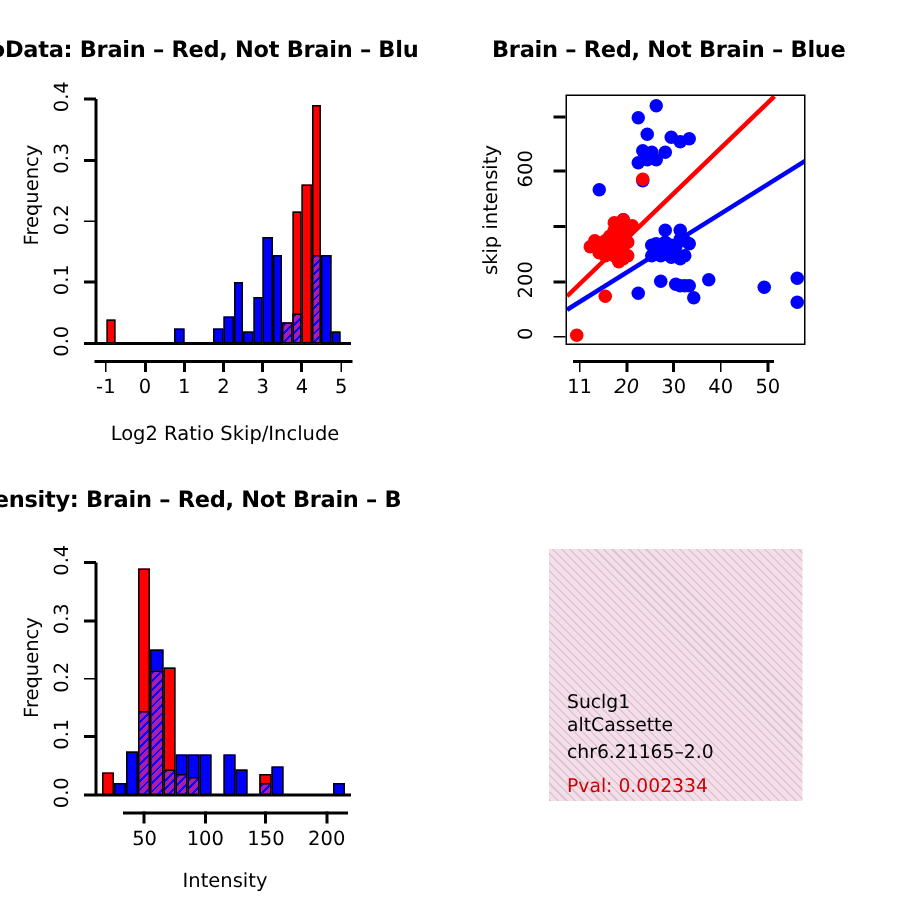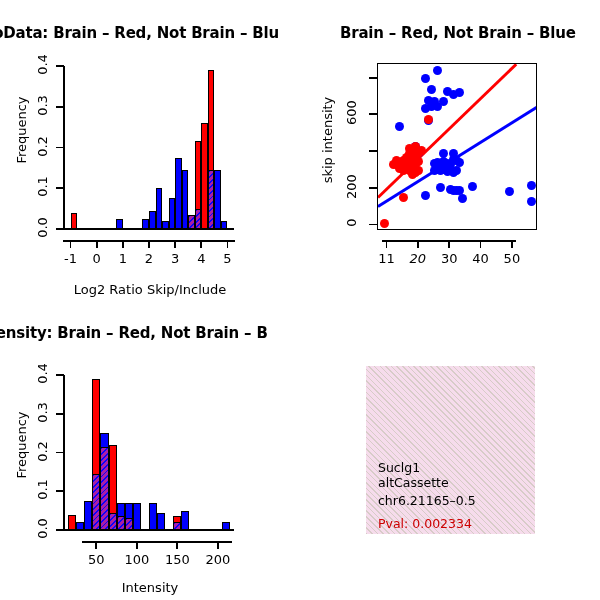--- a/index.html
+++ b/index.html
@@ -166,21 +166,21 @@
       <div class="bar red" style="left:143.84615384615384px; top:4.075000000000017px; width:6.538461538461547px; height:158.92499999999998px;"></div>
       <div class="bar red" style="left:130.76923076923077px; top:142.625px; width:6.538461538461547px; height:20.375px;"></div>
       <div class="bar purple" style="left:124.23076923076923px; top:148.7375px; width:6.538461538461547px; height:14.262499999999989px;"></div>
       <div class="bar purple" style="left:130.76923076923077px; top:142.625px; width:6.538461538461547px; height:20.375px;"></div>
       <div class="bar purple" style="left:143.84615384615384px; top:103.91250000000001px; width:6.538461538461547px; height:59.08749999999999px;"></div>
     </div>
 </div>
 
 <div class="panel" id="panel-scatter" style="left:300px;top:0;width:300px;height:300px;">
 
-  <div class="plot-title" style="left:40px; top:24px;">Brain – Red, Not Brain – Blue</div>
+  <div class="plot-title" style="left:28px; top:24px;">Brain – Red, Not Brain – Blue</div>
 
   <div class="axis-title vertical" style="left:20px; top:195px; width:110px;">skip intensity</div>
 
 
   <div class="scatter-box" id="scatter-box" style="left:77px; top:63px; width:160px; height:167px;">
       <div class="fitline red" style="left:0px; top:131.54945054945054px; width:191.72110306065034px; transform:rotate(-43.94551031114271deg);"></div>
       <div class="fitline blue" style="left:0px; top:140.72527472527472px; width:188.6883594051393px; transform:rotate(-32.009627667396096deg);"></div>
       <div class="pt blue" style="left:59.6078431372549px; top:6.423076923076906px;"></div>
       <div class="pt blue" style="left:47.05882352941177px; top:14.681318681318686px;"></div>
       <div class="pt blue" style="left:53.33333333333333px; top:25.692307692307708px;"></div>
@@ -332,15 +332,15 @@
       <div class="bar purple" style="left:44.523809523809526px; top:137.5625px; width:8.095238095238095px; height:17.4375px;"></div>
       <div class="bar purple" style="left:52.61904761904762px; top:141.4375px; width:8.095238095238095px; height:13.5625px;"></div>
       <div class="bar purple" style="left:60.714285714285715px; top:143.375px; width:8.095238095238095px; height:11.625px;"></div>
       <div class="bar purple" style="left:109.28571428571429px; top:147.25px; width:8.095238095238088px; height:7.75px;"></div>
     </div>
 </div>
 
 <div id="info-box">
   <div class="line" style="top:61px;margin-top:48px;">altCassette</div>
   <div class="line" style="top:94px;">Suclg1</div>
-  <div class="line" style="top:127px;">chr6.21165–0.5</div>
+  <div class="line" style="top:127px;">chr6.21165–2.0</div>
   <div class="line pval" style="top:150px;">Pval: 0.002334</div>
 </div>
 
 </body></html>

